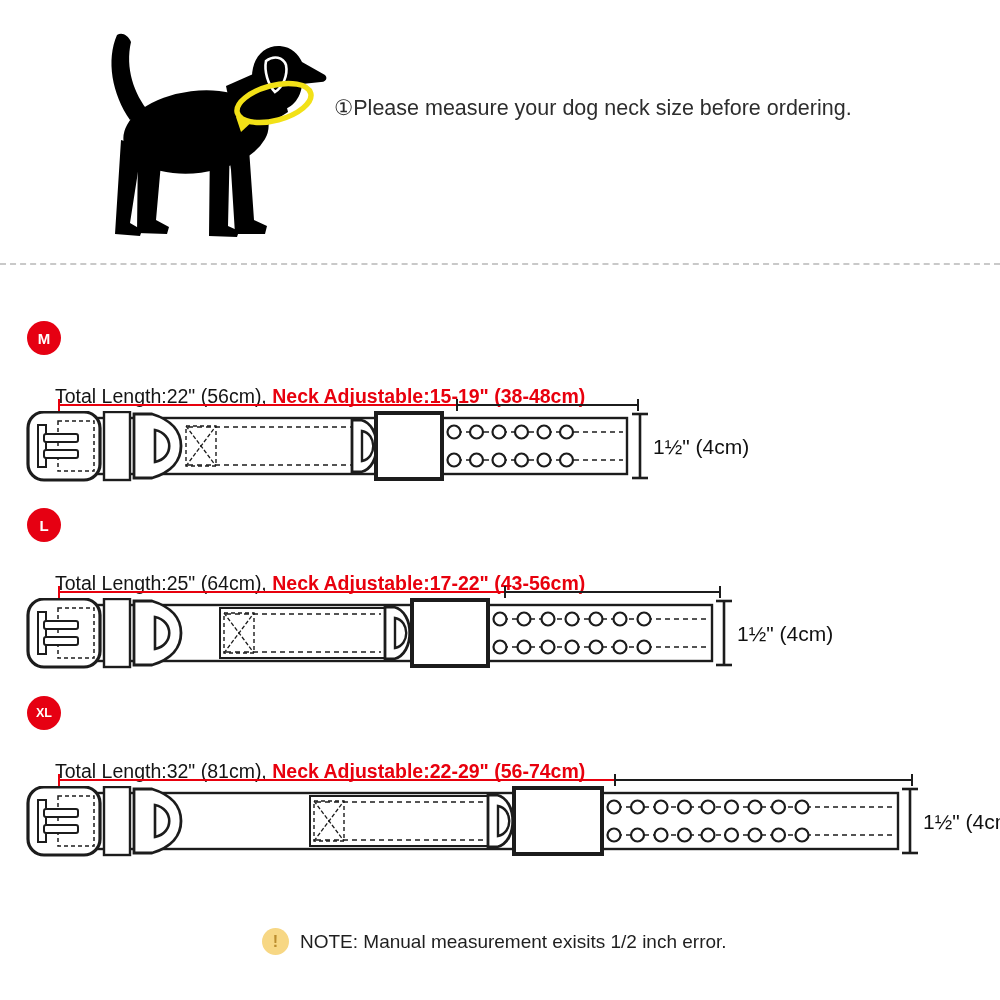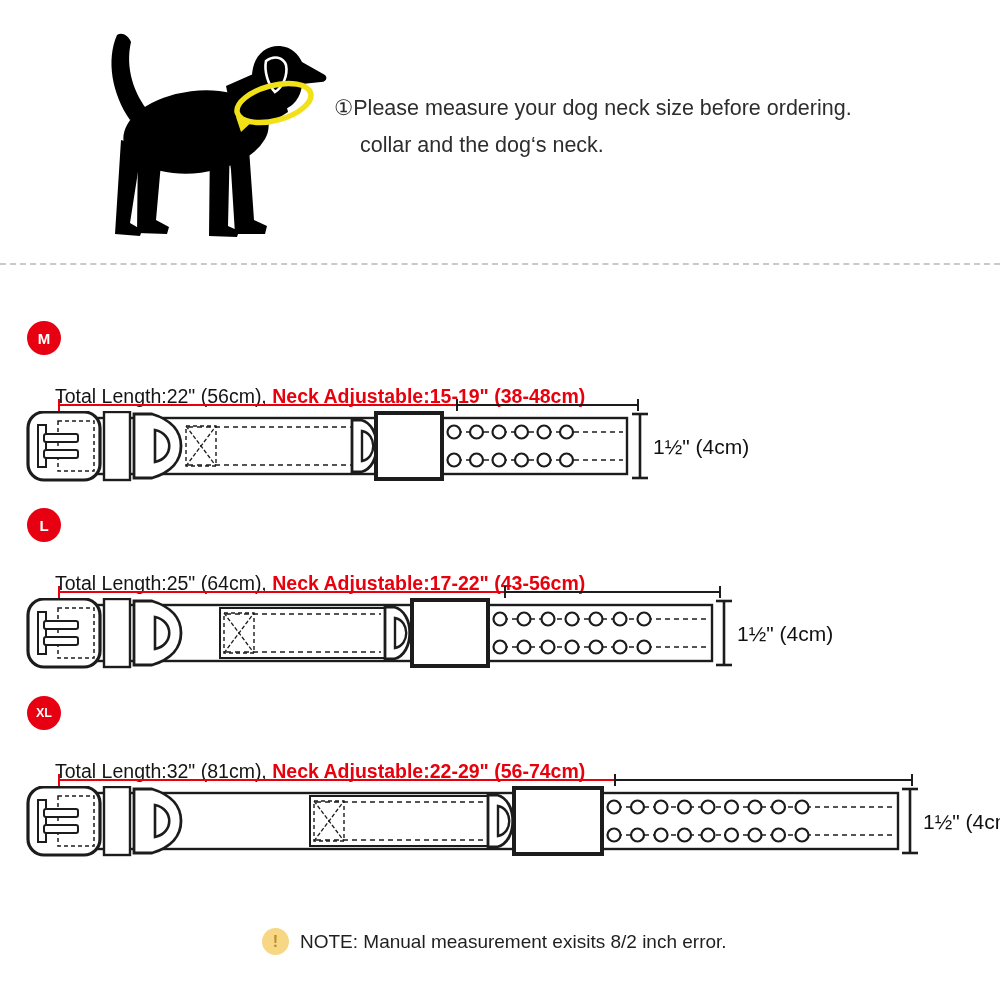--- a/index.html
+++ b/index.html
@@ -42,21 +42,20 @@
       <polygon points="148,66 198,44 210,92 160,124"></polygon>
       <path d="M 174,60 C 173,38 186,25 202,26 C 214,27 220,34 224,42 L 247,55 C 250,58 248,62 243,62 L 224,64 C 223,79 213,90 199,91 C 183,92 175,78 174,60 Z"></path>
       <path d="M 188,41 C 196,35 205,37 208,45 C 210,55 205,67 197,72 C 190,65 186,51 188,41 Z" stroke="#ffffff" stroke-width="2.6"></path>
     </g>
     <ellipse cx="196" cy="83" rx="38" ry="17.5" fill="none" stroke="#f2e117" stroke-width="5.5" transform="rotate(-15 196 83)"></ellipse>
     <polygon points="158,97 176,100 163,112" fill="#f2e117"></polygon>
   </svg>
 
   <div class="instructions">
     <div>①Please measure your dog neck size before ordering.</div>
-    <div class="cont">collar and the dog‘s neck.</div>
   </div>
 
   <div class="separator"></div>
 
   <section class="size-block s0">
     <div class="badge" style="background: rgb(230, 0, 18);">M</div>
     <p class="spec"><span class="black-part">Total Length:22" (56cm), </span><span class="red-part" style="color: rgb(232, 0, 13);">Neck Adjustable:15-19" (38-48cm)</span></p>
     <div class="measure-line" style="left: 58px; width: 581px;">
         <div class="seg" style="left: 0px; width: 399px; border-top-color: rgb(232, 0, 13);"></div>
         <div class="seg" style="left: 399px; width: 182px; border-top-color: rgb(28, 28, 28);"></div>
@@ -206,16 +205,16 @@
         <circle cx="802" cy="49" r="6.5" fill="#fff" stroke="#1c1c1c" stroke-width="2.2"></circle>
         <line x1="910" y1="3" x2="910" y2="67" stroke="#1c1c1c" stroke-width="2.6"></line>
         <line x1="902" y1="3" x2="918" y2="3" stroke="#1c1c1c" stroke-width="2.6"></line>
         <line x1="902" y1="67" x2="918" y2="67" stroke="#1c1c1c" stroke-width="2.6"></line>
         <text x="923" y="43" font-size="21" fill="#111" font-family="&quot;Liberation Sans&quot;, sans-serif">1½" (4cm)</text>
       </svg>
   </section>
 
   <div class="note">
     <div class="note-icon" style="background: rgb(247, 215, 132); color: rgb(187, 141, 46);">!</div>
-    <div class="note-text">NOTE: Manual measurement exisits 8/2 inch error.</div>
+    <div class="note-text">NOTE: Manual measurement exisits 1/2 inch error.</div>
   </div>
 
 </div>
 
 </body></html>

